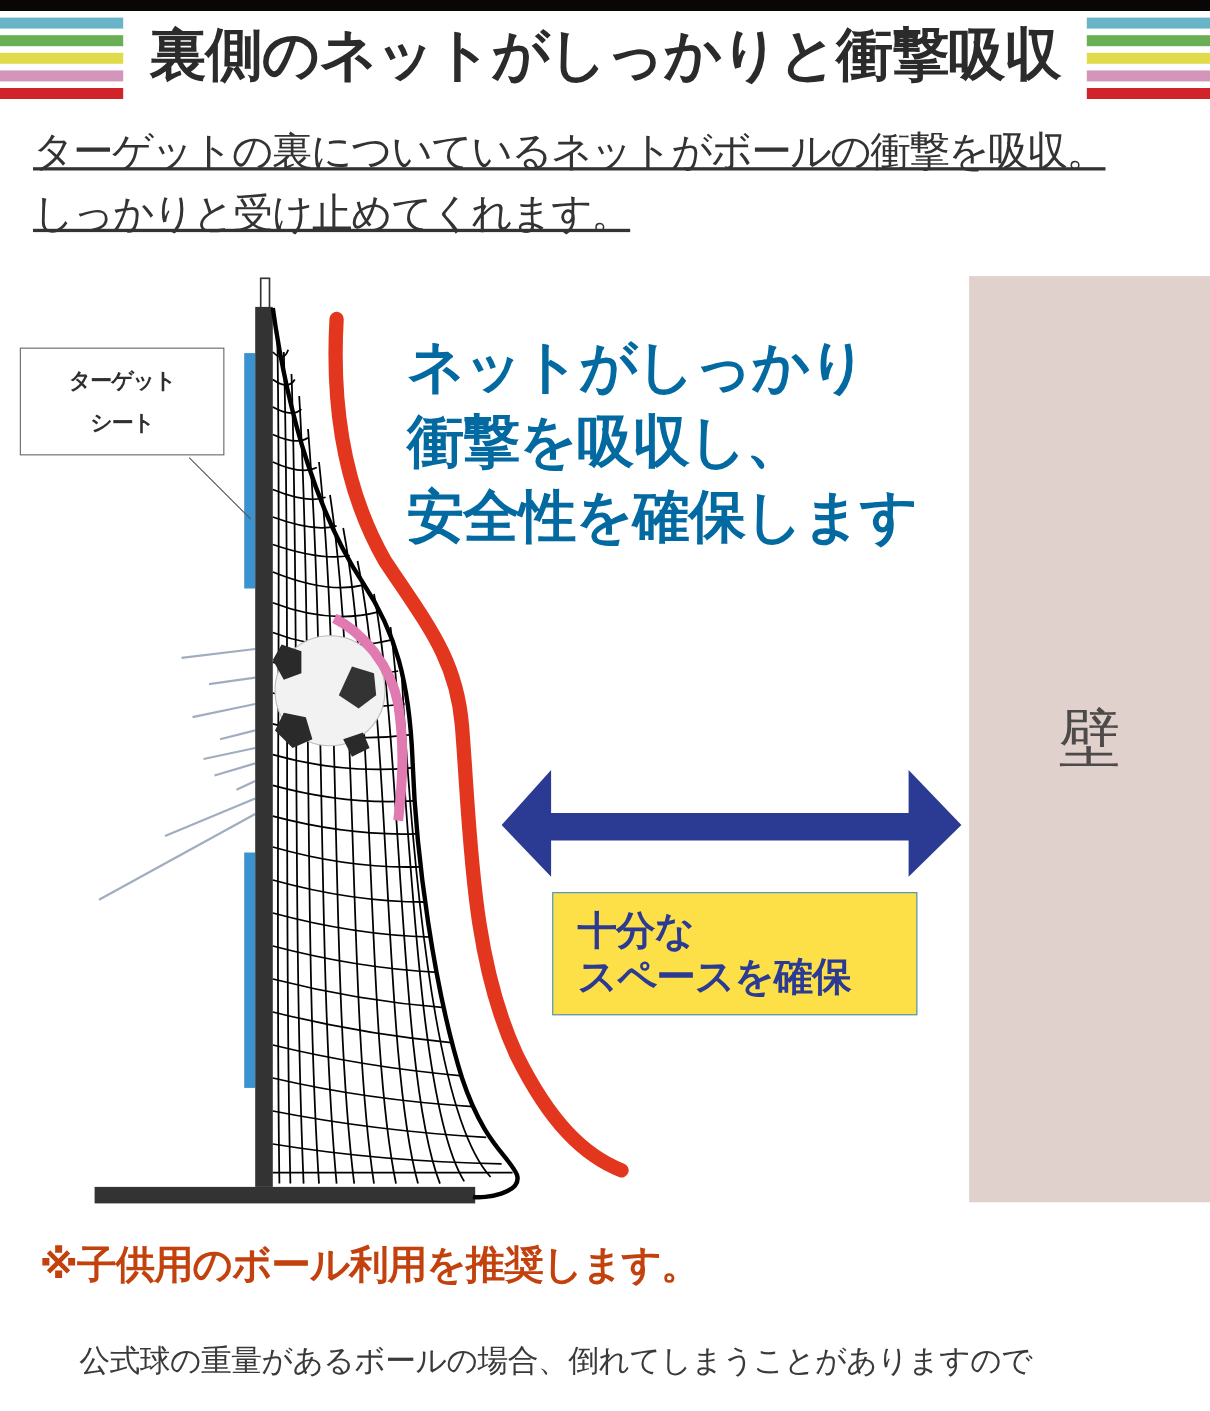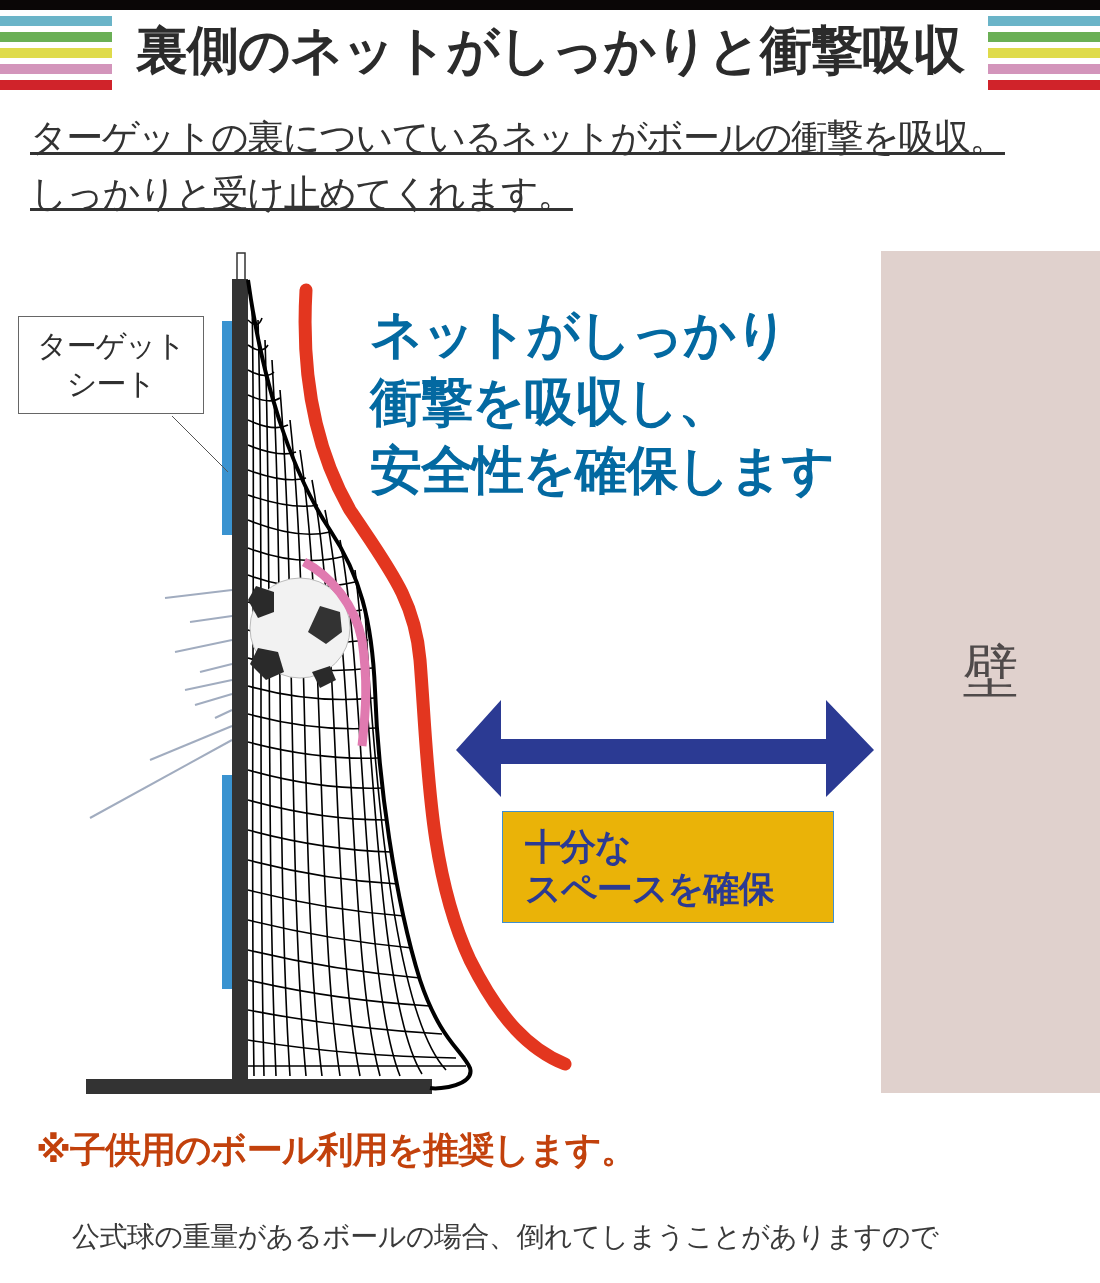--- a/index.html
+++ b/index.html
@@ -5,23 +5,23 @@
   html,body{margin:0;padding:0;background:#ffffff;}
   body{width:1100px;height:1283px;position:relative;overflow:hidden;font-family:"DejaVu Sans","Liberation Sans",sans-serif;}
   .topbar{position:absolute;left:0;top:0;width:1100px;height:10px;background:#0a0606;}
   .stripes{position:absolute;top:16px;width:112px;}
   .stripes.left{left:0;}
   .stripes.right{right:0;}
   .stripe{height:10px;margin-bottom:6px;}
   .title{position:absolute;left:112px;width:876px;top:10px;height:80px;text-align:center;font-weight:bold;font-size:52px;line-height:80px;color:#2b2b2b;letter-spacing:-1px;white-space:nowrap;}
   .intro{position:absolute;left:30px;top:110px;font-size:37px;line-height:56px;color:#333333;letter-spacing:-1.5px;white-space:nowrap;text-decoration:underline;}
   .intro div{height:56px;}
-  .callout-target{position:absolute;left:18px;top:316px;width:186px;height:98px;border:1.5px solid #666666;background:#ffffff;box-sizing:border-box;text-align:center;font-weight:normal;font-size:30px;line-height:38px;color:#2f2f2f;padding-top:10px;letter-spacing:-1px;}
+  .callout-target{position:absolute;left:18px;top:316px;width:186px;height:98px;border:1.5px solid #666666;background:#ffffff;box-sizing:border-box;text-align:center;font-weight:bold;font-size:20px;line-height:38px;color:#2f2f2f;padding-top:10px;letter-spacing:-1px;}
   .red-msg{position:absolute;left:370px;top:300px;font-weight:bold;font-size:52px;line-height:68px;color:#0369a1;letter-spacing:-1px;white-space:nowrap;}
-  .space-box{position:absolute;left:502px;top:811px;width:332px;height:112px;border:1.5px solid #3f8fd0;box-sizing:border-box;background:#eab308;color:#2b3a93;font-size:36px;line-height:42px;padding:14px 0 0 22px;font-weight:bold;letter-spacing:-1px;white-space:nowrap;}
+  .space-box{position:absolute;left:502px;top:811px;width:332px;height:112px;border:1.5px solid #3f8fd0;box-sizing:border-box;background:#fde047;color:#2b3a93;font-size:36px;line-height:42px;padding:14px 0 0 22px;font-weight:bold;letter-spacing:-1px;white-space:nowrap;}
   .wall{position:absolute;left:881px;top:251px;width:219px;height:842px;background:#e0d1cd;}
   .wall-label{position:absolute;left:0;width:219px;top:383px;text-align:center;font-family:"DejaVu Serif","Liberation Serif",serif;font-size:56px;color:#4f4a4a;}
   .note-head{position:absolute;left:36px;top:1126px;font-weight:bold;font-size:36px;color:#c2410c;letter-spacing:-1px;white-space:nowrap;}
   .note-body{position:absolute;left:72px;top:1180px;font-size:28px;line-height:42px;color:#3a3a3a;letter-spacing:-0.5px;white-space:nowrap;margin-top:36px;}
 </style>
 </head>
 <body>
 
 <div class="topbar"></div>
 

